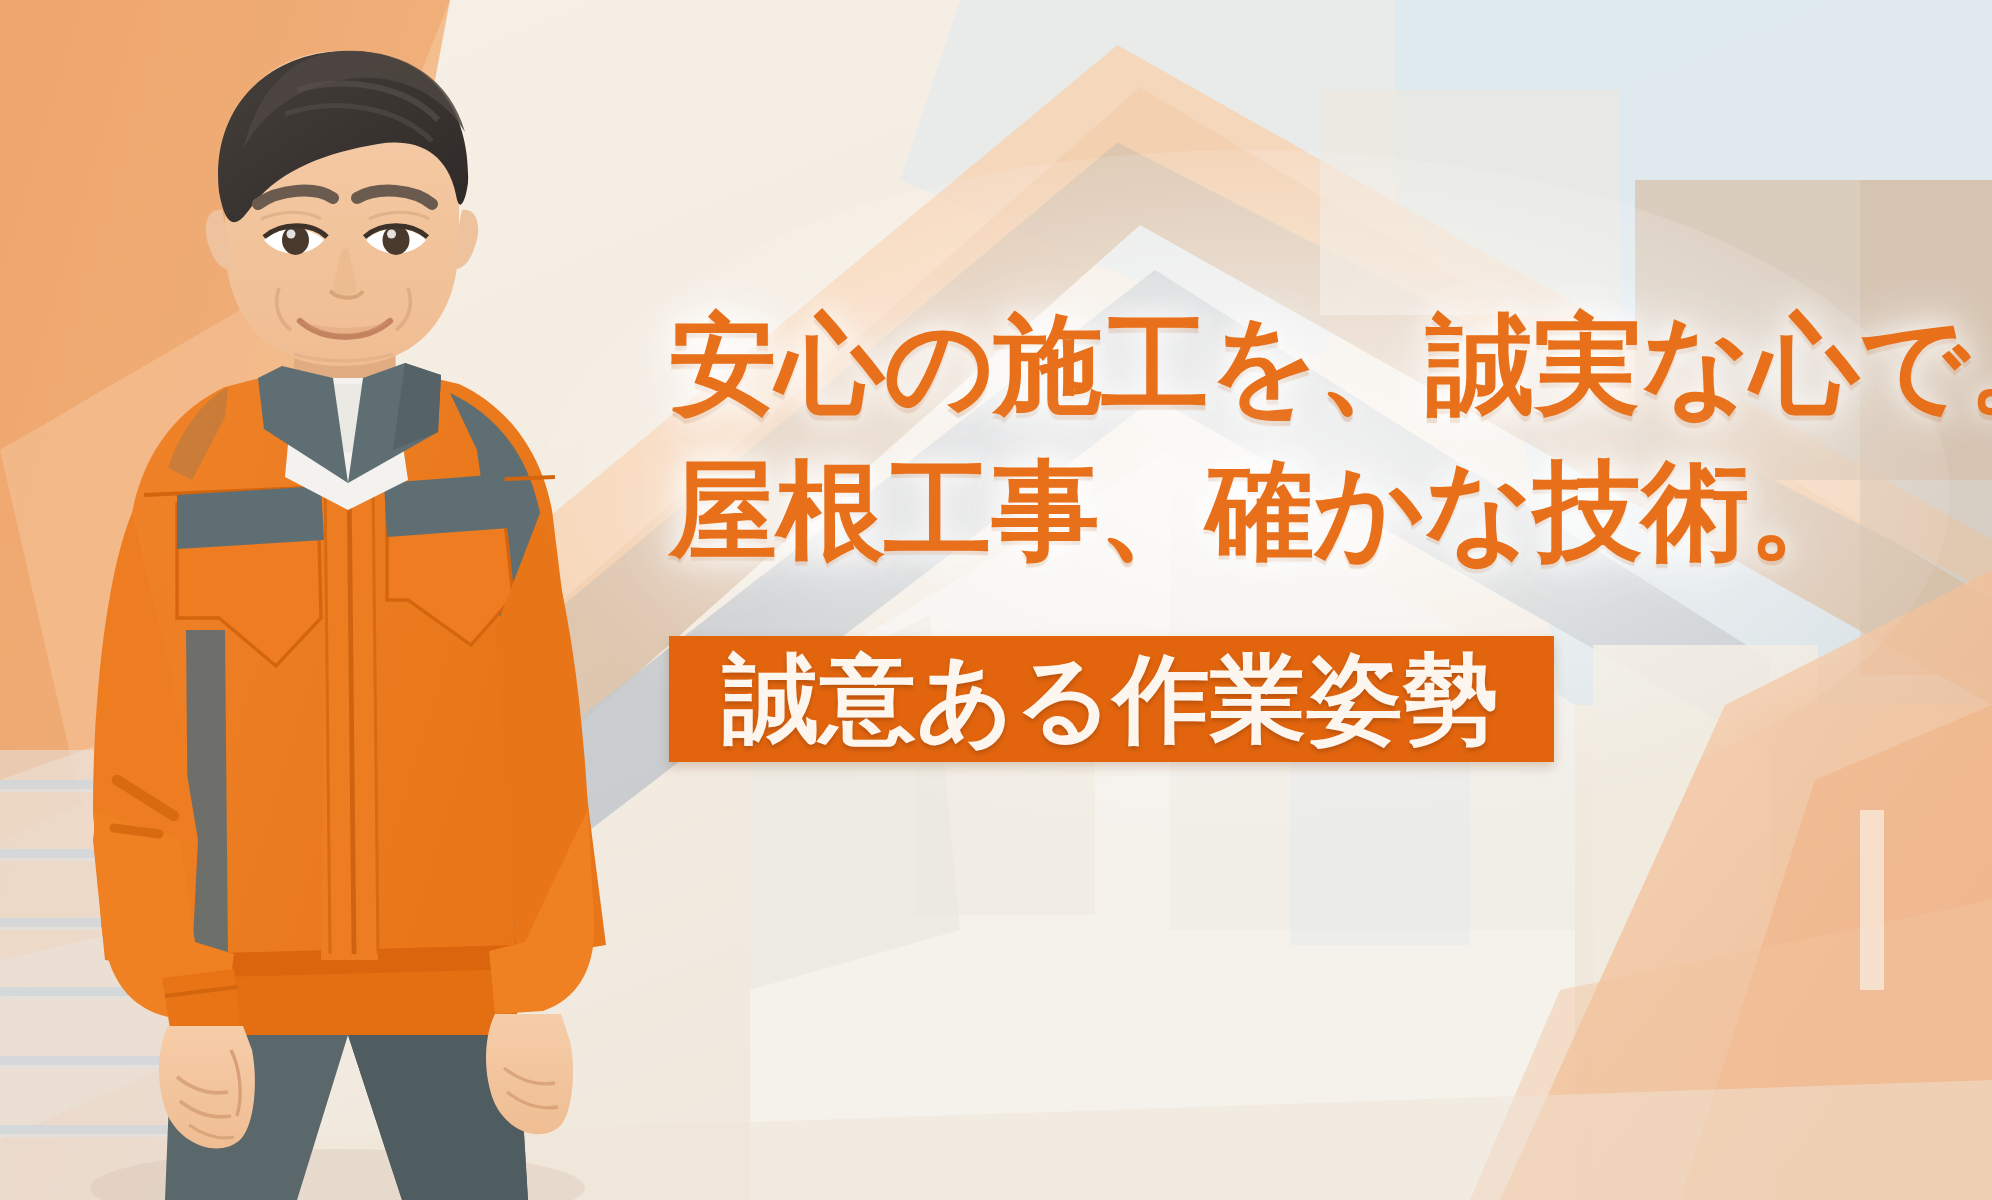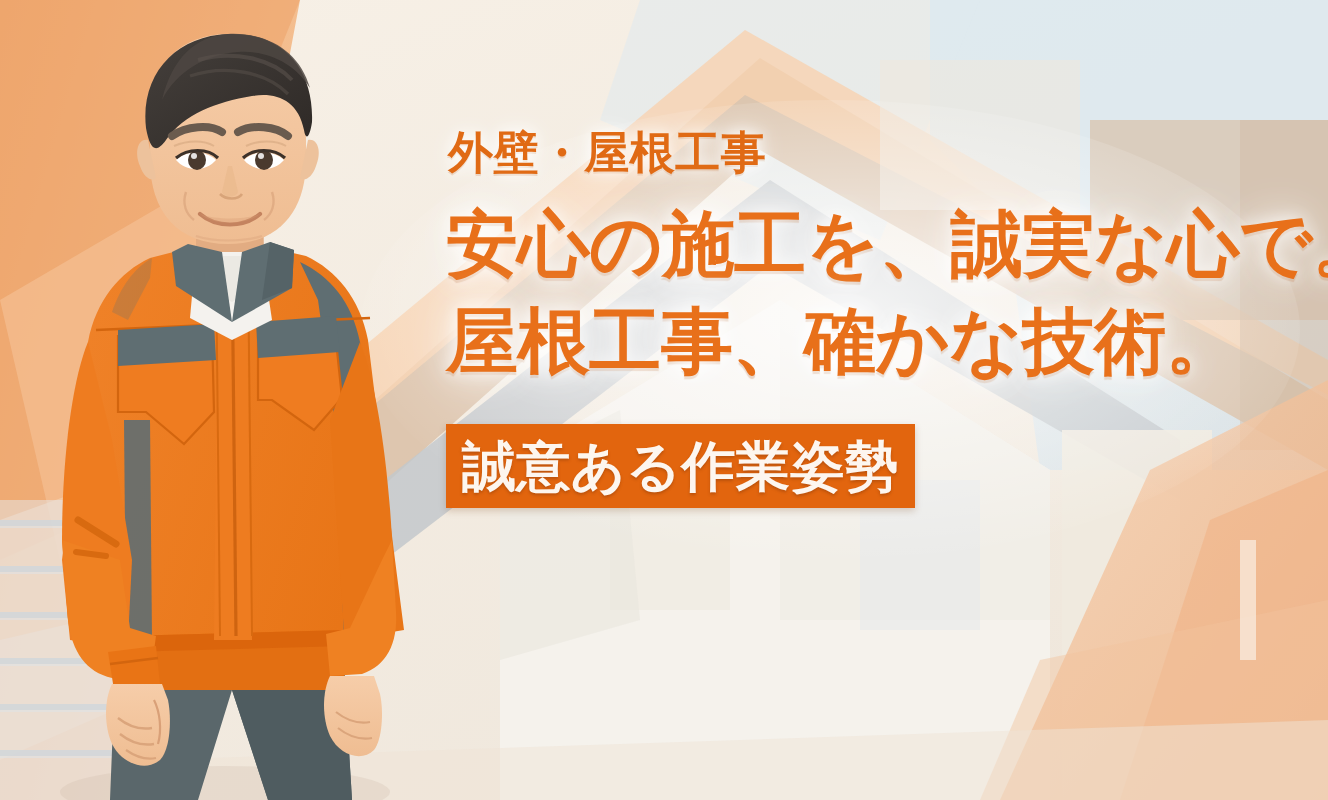--- a/index.html
+++ b/index.html
@@ -99,26 +99,26 @@
 
   .badges {
     position: absolute;
     left: 0;
     top: 424px;
   }
   .badge {
     display: inline-block;
     background: #e2650e;
     color: #fdf6ef;
-    font-size: 54px;
+    font-size: 64px;
     line-height: 84px;
     height: 84px;
     font-weight: 700;
     letter-spacing: 0.005em;
-    padding: 0 16px;
+    padding: 0 36px;
     margin-bottom: 25px;
     white-space: nowrap;
     box-shadow: 0 3px 7px rgba(120,60,15,0.22);
     text-shadow: 0 2px 3px rgba(140,60,10,0.45);
   }
   .badge:last-child { margin-bottom: 0; }
 
   .badge-row { display: block; }
 </style>
 </head>
@@ -340,21 +340,20 @@
       <path d="M200 214 C216 220 244 220 260 214 C246 226 214 226 200 214 Z" fill="#d79a74" opacity="0.35"></path>
 
       <path d="M186 192 C182 204 186 214 194 220" stroke="#dda87f" stroke-width="2.4" fill="none" opacity="0.8"></path>
       <path d="M272 192 C276 204 272 214 264 220" stroke="#dda87f" stroke-width="2.4" fill="none" opacity="0.8"></path>
       <path d="M196 236 C214 242 244 242 262 236" stroke="#dda87f" stroke-width="2.2" fill="none" opacity="0.5"></path>
     </svg>
   </div>
 
   <div class="content">
 
-    <div class="eyebrow">外壁・屋根工事</div>
 
     <div class="headline">
       <span class="headline-line">安心の施工を、誠実な心で。</span>
       <span class="headline-line">屋根工事、確かな技術。</span>
     </div>
 
     <div class="badges">
       <div class="badge-row">
         <span class="badge">誠意ある作業姿勢</span>
       </div>

